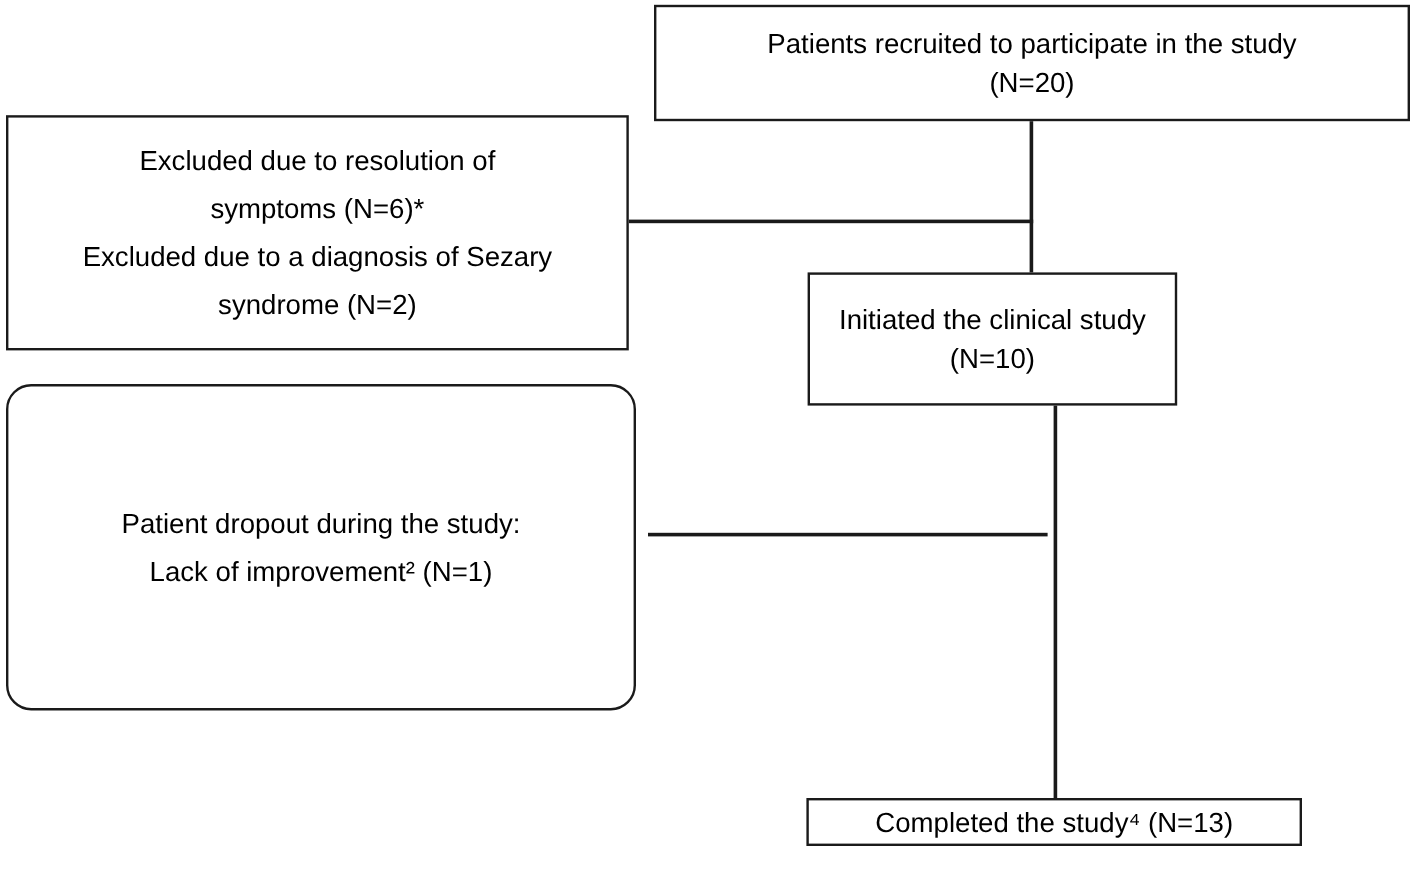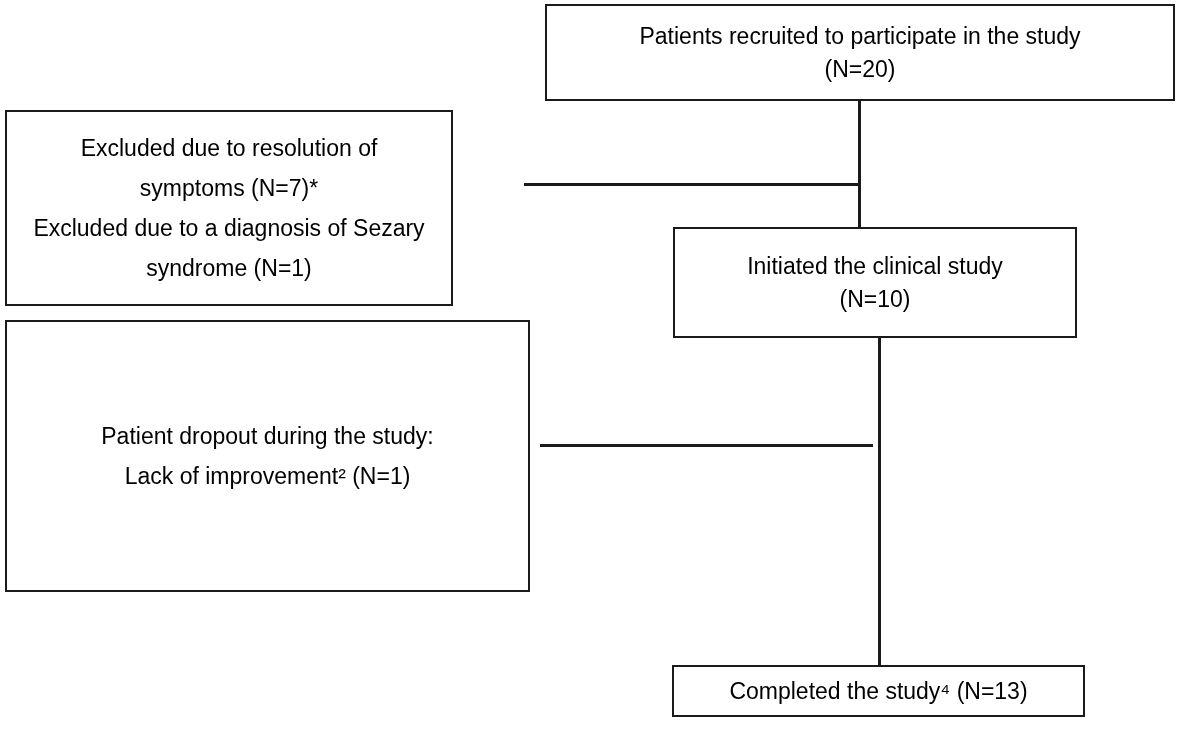--- a/index.html
+++ b/index.html
@@ -35,36 +35,37 @@
   .node .ln {
     display: block;
     white-space: nowrap;
   }
   
   #node-recruited {
     left: 545px;  top: 4px;
     width: 630px; height: 97px;
   }
   #node-excluded {
-    left: 5px;    top: 110px;
-    width: 448px; height: 196px;
+    left: 5px;    top: 96px;
+    width: 519px; height: 196px;
     line-height: 1.75;
   }
   #node-dropout {
     left: 5px;    top: 320px;
     width: 525px; height: 272px;
     line-height: 1.75;
+    border-radius: 21px;
   }
   #node-initiated {
     left: 673px;  top: 227px;
-    width: 404px; height: 111px;
+    width: 308px; height: 111px;
   }
   #node-completed {
     left: 672px;  top: 665px;
-    width: 413px; height: 52px;
+    width: 413px; height: 40px;
   }
   
   .conn {
     position: absolute;
     background: #1a1a1a;
   }
   .conn.v { width: 3px; }
   .conn.h { height: 3px; }
   #conn-recruited-initiated { left: 858px; top: 100px;  height: 128px; }
   #conn-initiated-completed { left: 878px; top: 337px;  height: 329px; }
@@ -81,23 +82,23 @@
   <div class="conn h" id="conn-excluded-trunk"></div>
   <div class="conn h" id="conn-dropout-trunk"></div>
 
   <div class="node" id="node-recruited">
     <span class="ln">Patients recruited to participate in the study</span>
     <span class="ln">(N=20)</span>
   </div>
 
   <div class="node" id="node-excluded">
     <span class="ln">Excluded due to resolution of</span>
-    <span class="ln">symptoms (N=7)*</span>
+    <span class="ln">symptoms (N=6)*</span>
     <span class="ln">Excluded due to a diagnosis of Sezary</span>
-    <span class="ln">syndrome (N=1)</span>
+    <span class="ln">syndrome (N=2)</span>
   </div>
 
   <div class="node" id="node-dropout">
     <span class="ln">Patient dropout during the study:</span>
     <span class="ln">Lack of improvement² (N=1)</span>
   </div>
 
   <div class="node" id="node-initiated">
     <span class="ln">Initiated the clinical study</span>
     <span class="ln">(N=10)</span>

